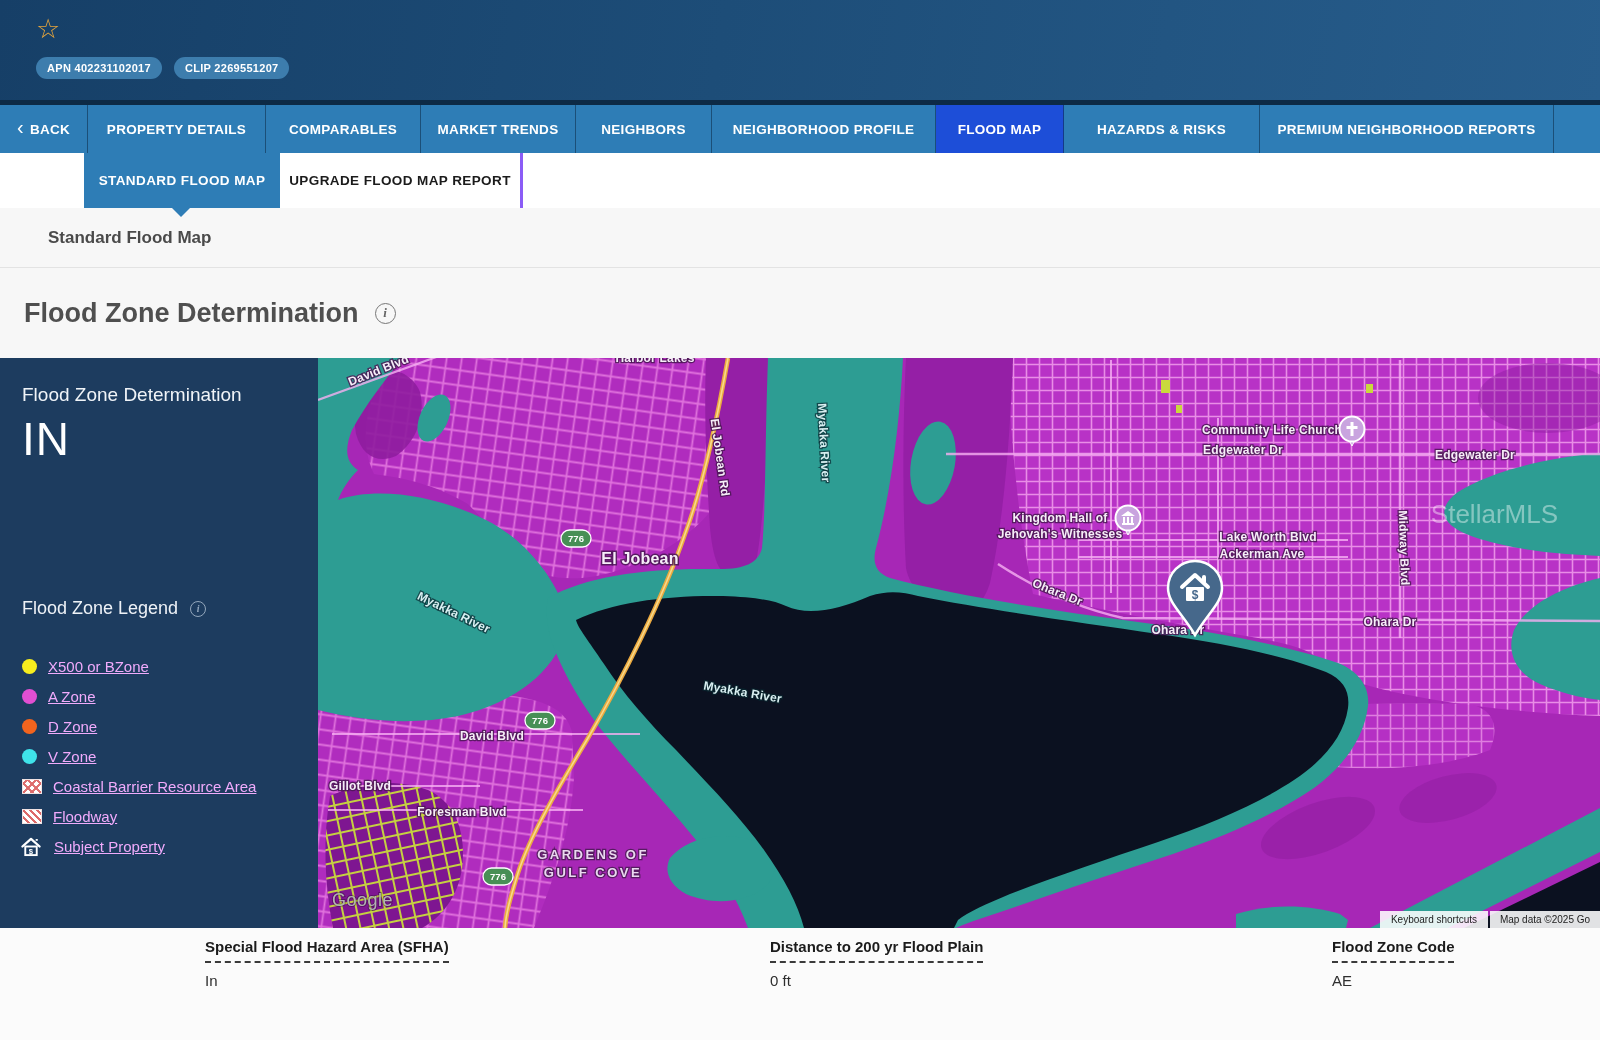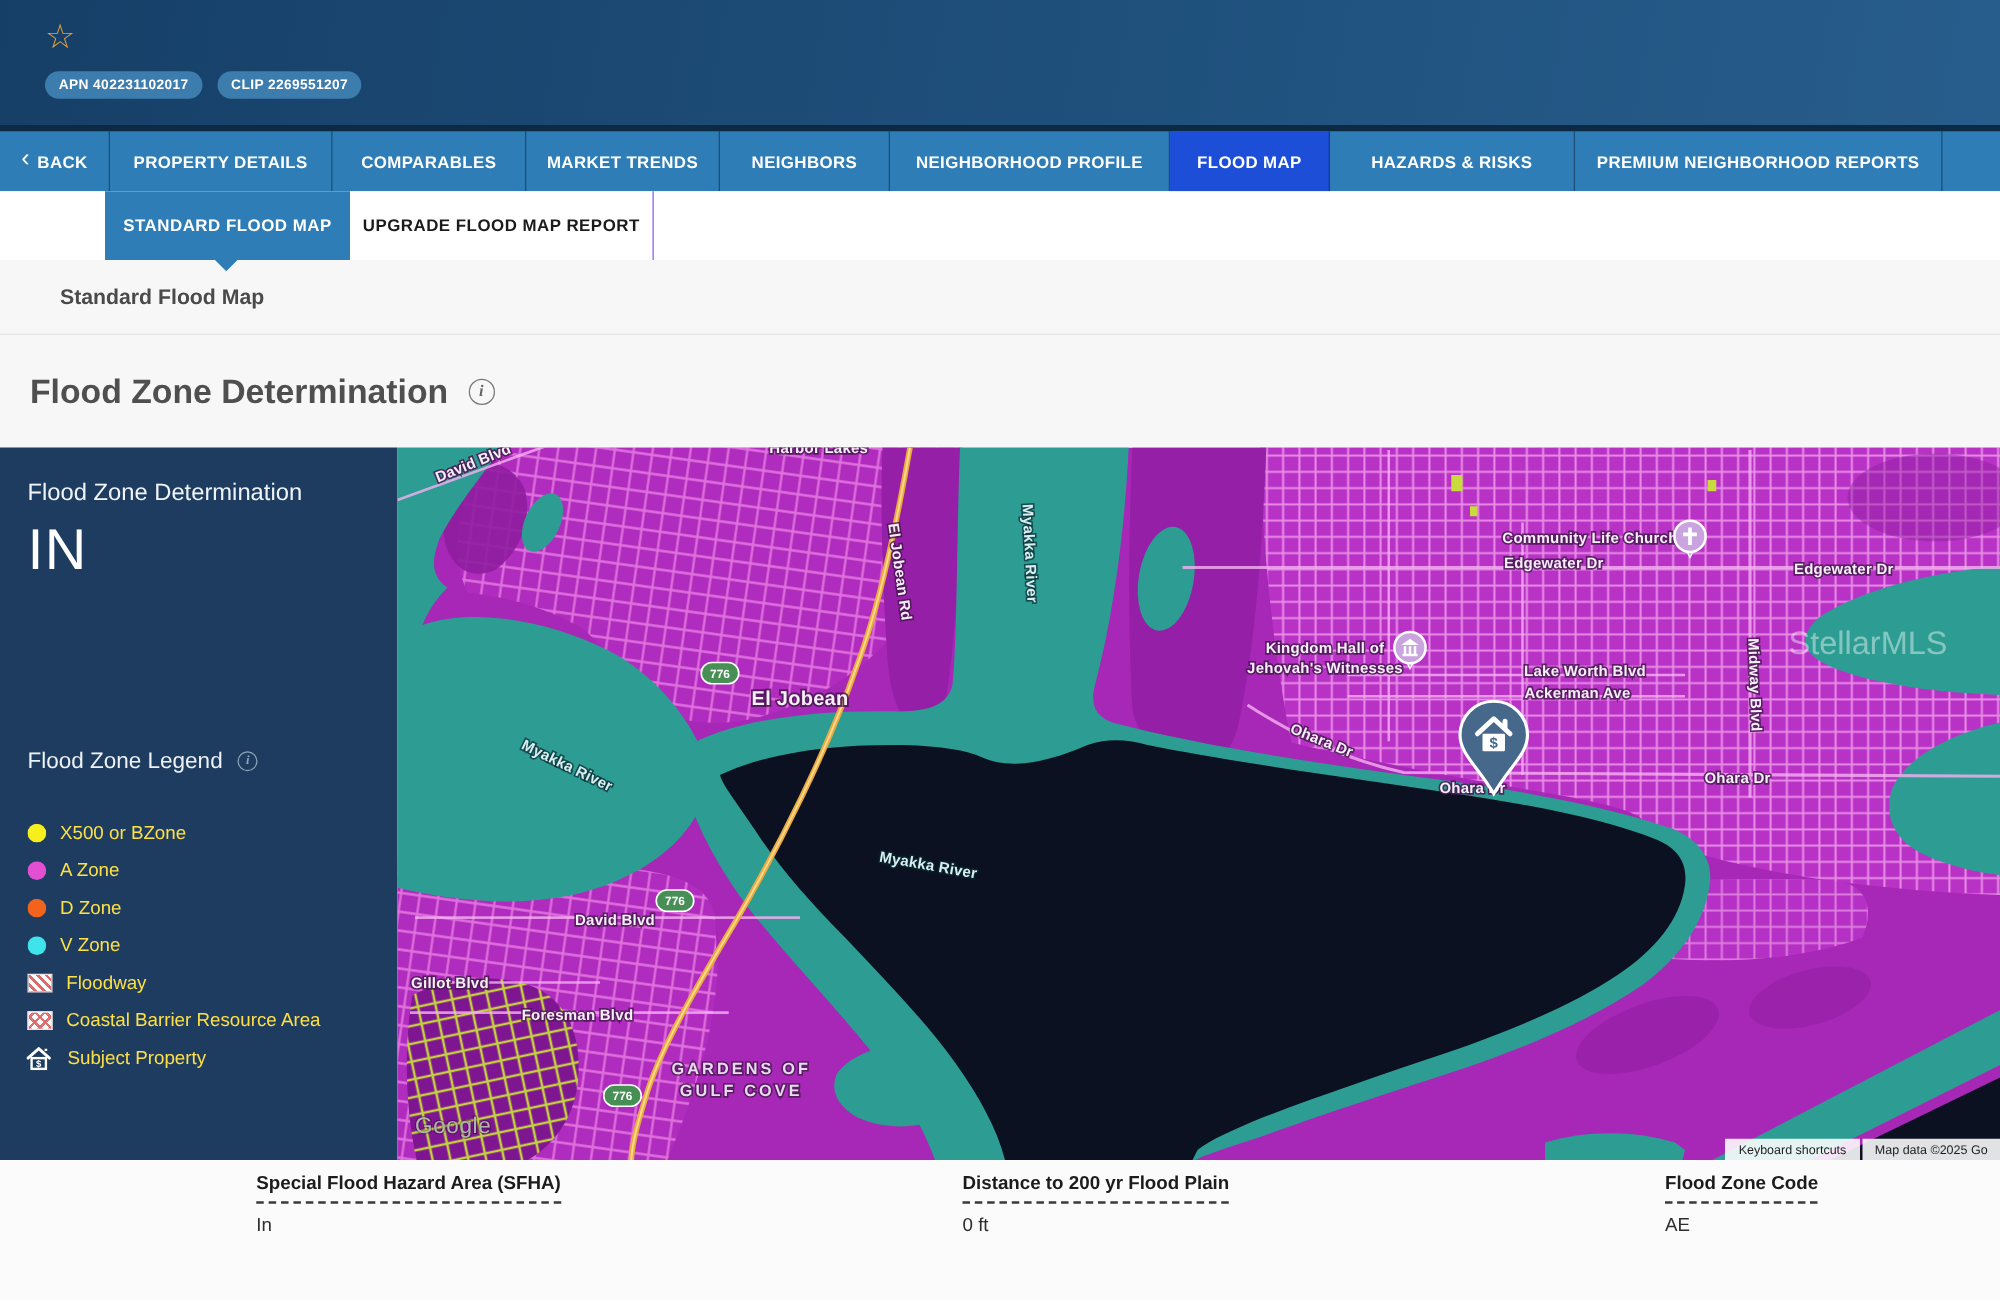--- a/index.html
+++ b/index.html
@@ -22,21 +22,21 @@
   .nav-tab.active { background:#1d4ed8; }
   .back-btn { width:88px; gap:6px; }
   .back-chevron { font-size:20px; font-weight:400; margin-top:-3px; }
   .nav-fill { flex:1; border-right:none; }
 
   
   .sub-nav { height:55px; background:#fff; display:flex; padding-left:84px; position:relative; }
   .sub-tab { display:flex; align-items:center; justify-content:center; font-size:13.5px; font-weight:700;
              letter-spacing:.4px; cursor:pointer; padding:0 28px; }
   .sub-tab.active { background:#2e7db6; color:#fff; width:196px; padding:0; }
-  .sub-tab.plain { color:#1b1b1b; width:243px; padding:0; border-right:1px solid #8b5cf6; }
+  .sub-tab.plain { color:#1b1b1b; width:243px; padding:0; border-right:3px solid #8b5cf6; }
 
   
   .crumb-strip { height:60px; background:#f7f7f7; border-bottom:1px solid #e3e3e3; position:relative;
                  display:flex; align-items:center; padding-left:48px; }
   .crumb-caret { position:absolute; top:0; left:172px; width:0; height:0;
                  border-left:9px solid transparent; border-right:9px solid transparent; border-top:9px solid #2e7db6; }
   .crumb-text { font-size:17px; font-weight:700; color:#4a4a4a; }
 
   
   .section-head { height:90px; background:#f7f7f7; display:flex; align-items:center; padding-left:24px; gap:16px; }
@@ -47,21 +47,21 @@
   .info-icon.small { width:16px; height:16px; border-color:#93a7bc; color:#93a7bc; font-size:10px; }
 
   
   .map-panel { height:570px; display:flex; }
   .side { width:318px; background:#1d3c5f; color:#eef2f7; padding:26px 18px 0 22px; position:relative; }
   .side-title { font-size:19px; font-weight:400; color:#f0f4f8; }
   .side-value { font-size:46px; font-weight:300; color:#fff; margin-top:6px; letter-spacing:1px; }
   .legend-block { position:absolute; top:240px; left:22px; right:12px; }
   .legend-title-row { display:flex; align-items:center; gap:12px; margin-bottom:32px; }
   .legend-title { font-size:18px; font-weight:400; }
-  .legend-item { display:flex; align-items:center; gap:11px; height:30px; font-size:15px; color:#fde047; }
+  .legend-item { display:flex; align-items:center; gap:11px; height:30px; font-size:15px; color:#f0abfc;text-decoration:underline; }
   .dot-svg { width:15px; height:15px; flex:0 0 15px; }
   .swatch { width:20px; height:15px; flex:0 0 20px; border:1px solid #f0e2e2; }
   .swatch.stripes { background:repeating-linear-gradient(45deg,#ffffff 0 3px,#dd6a6a 3px 5px); }
   .swatch.crosshatch { background-color:#fff;
       background-image:repeating-linear-gradient(45deg,rgba(221,106,106,.95) 0 2px,transparent 2px 6px),
                        repeating-linear-gradient(-45deg,rgba(221,106,106,.95) 0 2px,transparent 2px 6px); }
   .house-svg { width:24px; height:21px; flex:0 0 24px; margin-left:-3px; }
 
   .map-wrap { width:1282px; height:570px; position:relative; }
 
@@ -158,26 +158,26 @@
           </svg>
         <span>D Zone</span>
       </div>
       <div class="legend-item">
         <svg class="dot-svg">
             <circle cx="7.5" cy="7.5" r="7.5" fill="#3fe3ea"></circle>
           </svg>
         <span>V Zone</span>
       </div>
       <div class="legend-item">
+        <span class="swatch crosshatch"></span>
+        <span>Coastal Barrier Resource Area</span>
+      </div>
+      <div class="legend-item">
         <span class="swatch stripes"></span>
         <span>Floodway</span>
-      </div>
-      <div class="legend-item">
-        <span class="swatch crosshatch"></span>
-        <span>Coastal Barrier Resource Area</span>
       </div>
       <div class="legend-item">
         <svg class="house-svg" viewBox="0 0 24 22">
           <path d="M3,11 L12,3 L21,11" fill="none" stroke="#fff" stroke-width="2.4" stroke-linecap="round" stroke-linejoin="round"></path>
           <path d="M18,5 V3.2" stroke="#fff" stroke-width="2.2"></path>
           <rect x="6" y="11" width="12" height="9" fill="none" stroke="#fff" stroke-width="2"></rect>
           <text x="12" y="18.5" text-anchor="middle" font-size="8" font-weight="700" fill="#fff">$</text>
         </svg>
         <span>Subject Property</span>
       </div>

